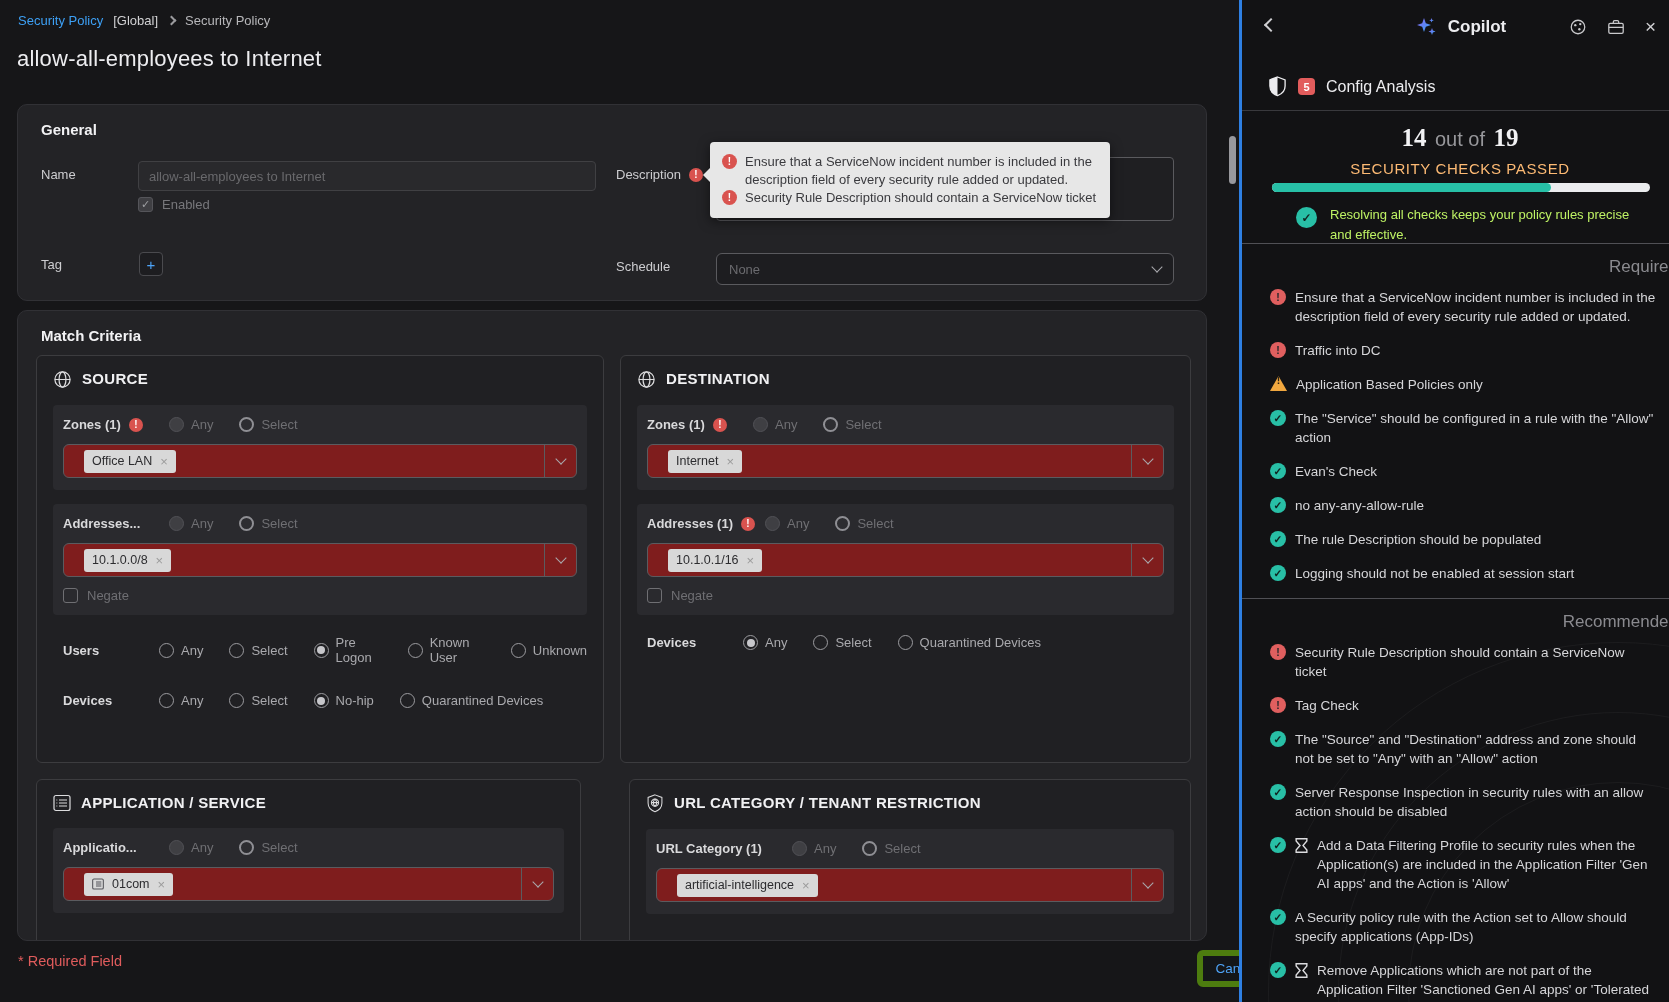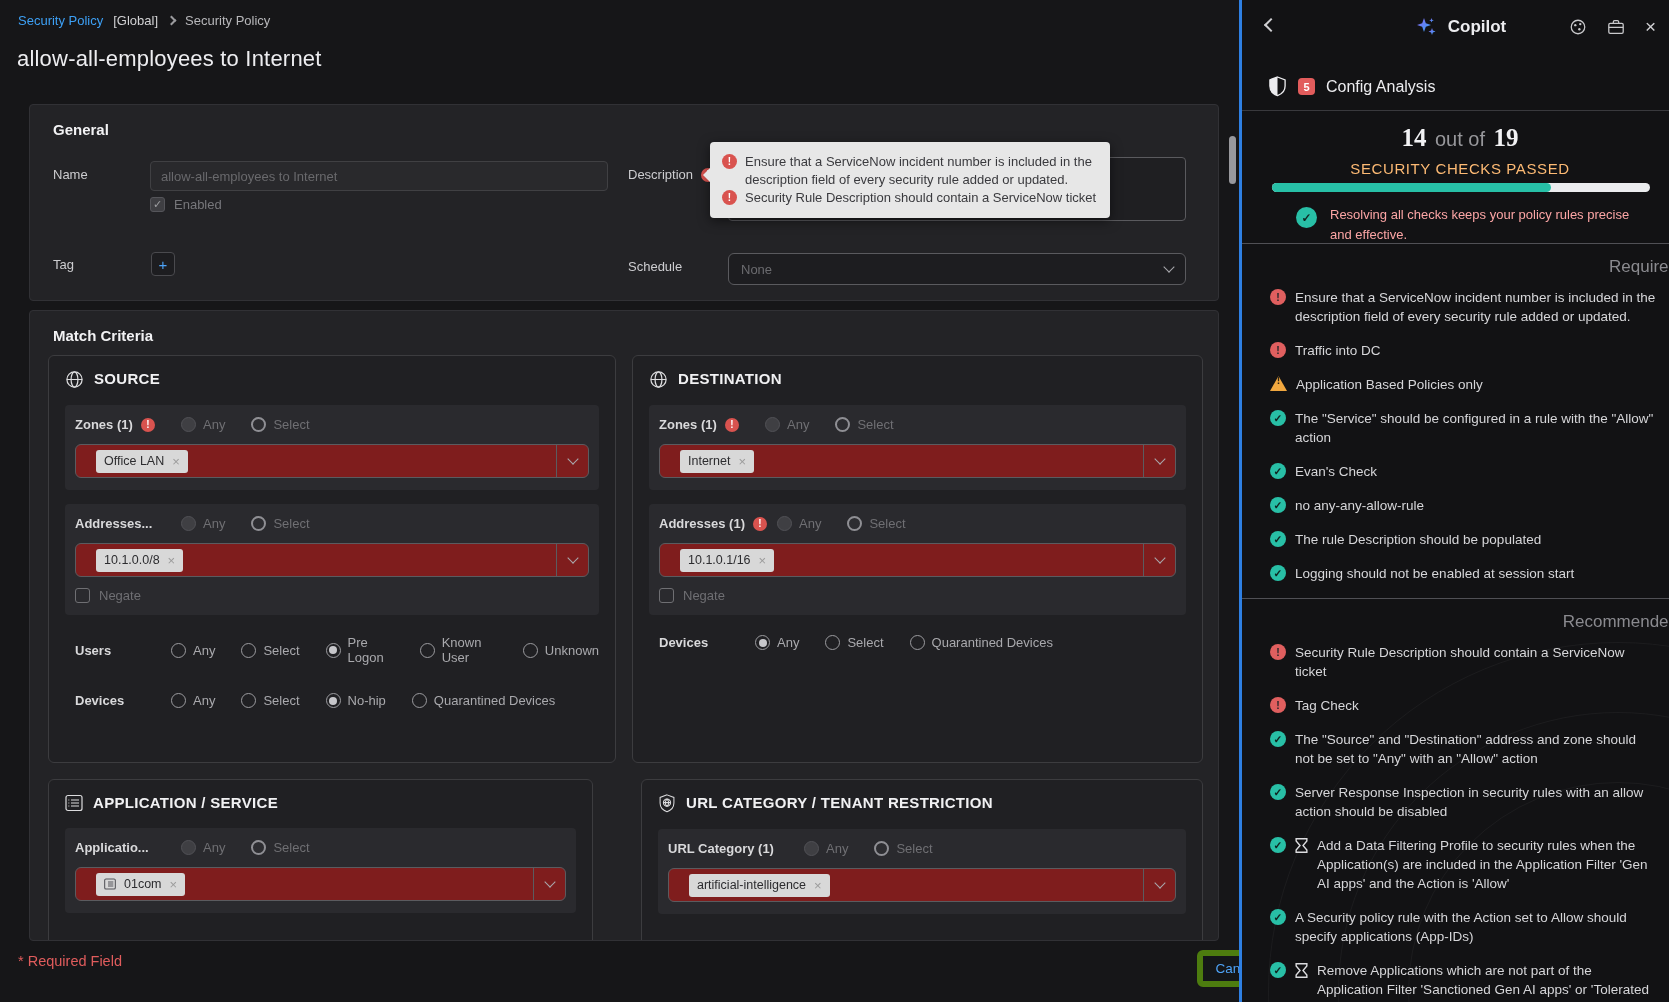--- a/index.html
+++ b/index.html
@@ -9,21 +9,21 @@
   
   .main { position:absolute; left:0; top:0; width:1240px; height:1002px; background:#161618; }
 
   .crumbs { position:absolute; left:18px; top:13px; display:flex; gap:10px; align-items:center; font-size:13px; }
   .crumb-link { color:#3da0f5; cursor:pointer; }
   .crumb-scope { color:#d2d2d4; }
   .crumb-cur { color:#b7b7ba; }
   .chev-r { width:7px; height:7px; border-right:2px solid #9a9a9d; border-top:2px solid #9a9a9d; transform:rotate(45deg); display:inline-block; }
   .page-title { position:absolute; left:17px; top:46px; font-size:22px; font-weight:400; color:#ededf0; letter-spacing:.2px; }
 
-  .card { position:absolute; background:#232326; border:1px solid #313135; border-radius:4px;margin-left:12px; }
+  .card { position:absolute; background:#232326; border:1px solid #313135; border-radius:10px; }
   .card-general { left:17px; top:104px; width:1190px; height:197px; }
   .card-match { left:17px; top:310px; width:1190px; height:631px; overflow:hidden; }
   .card-h { position:absolute; left:23px; top:16px; font-size:15px; font-weight:700; color:#f2f2f4; }
 
   .g-label { position:absolute; font-size:13px; color:#cdcdd0; display:flex; gap:8px; align-items:center; }
   .err-dot { width:14px; height:14px; border-radius:50%; background:#d9534f; color:#fff; font-size:10px; font-weight:700; display:inline-flex; align-items:center; justify-content:center; flex:none; }
   .name-input { position:absolute; left:120px; top:56px; width:458px; height:30px; background:#29292c; border:1px solid #404043; border-radius:4px; color:#dcdcde; font-size:13px; padding:0 10px; outline:none; }
   .name-input::placeholder { color:#69696c; }
   .enabled-row { position:absolute; left:120px; top:92px; display:flex; gap:9px; align-items:center; font-size:13px; color:#77777b; }
   .checkbox { width:15px; height:15px; border-radius:3px; flex:none; }
@@ -93,21 +93,21 @@
   .cp-div1 { position:absolute; top:110px; left:0; right:0; border-top:1px solid #39393d; }
 
   .score-line { position:absolute; top:124px; left:0; right:0; text-align:center; color:#f2f2f4; }
   .score-line .big { font-size:25px; font-weight:700;font-family:Liberation Serif, serif; }
   .score-line .mid { font-size:20px; color:#97979b; padding:0 4px; }
   .caption { position:absolute; top:160px; left:0; right:0; text-align:center; font-size:15px; letter-spacing:.6px; color:#fdba74; font-weight:500; }
   .pbar { position:absolute; top:183px; left:30px; right:28px; height:9px; border-radius:5px; background:#ebecee; }
   .pfill { height:100%; border-radius:5px; background:#27c0a7; width:0; }
   .note { position:absolute; top:205px; left:54px; right:38px; display:flex; gap:13px; }
   .note-ic { width:21px; height:21px; border-radius:50%; background:#28bfa6; color:#102420; font-weight:700; font-size:12px; display:flex; align-items:center; justify-content:center; flex:none; margin-top:2px; }
-  .note .txt { font-size:13px; color:#fca5a5; line-height:1.5; }
+  .note .txt { font-size:13px; color:#bef264; line-height:1.5; }
 
   .panel-body { position:absolute; top:243px; left:0; right:0; bottom:0; overflow:hidden; }
   .sec-div { border-top:1.5px solid #505055; }
   .sec-head { margin:13px 0 11px 28px; font-size:17px; color:#8a8a8f;text-align:right; }
   .check-list { list-style:none; padding:0 22px 0 28px; }
   .check-item { display:flex; gap:9px; margin-bottom:15px; font-size:13.5px; line-height:19px; color:#d6d6d9; }
   .st-icon { width:16px; height:16px; border-radius:50%; flex:none; display:flex; align-items:center; justify-content:center; font-weight:700; font-size:10.5px; margin-top:1px; }
   .st-error .st-icon { background:#e05f5f; color:#26262a; }
   .st-error .st-icon::after { content:"!"; }
   .st-check .st-icon { background:#28bfa6; color:#102420; }

